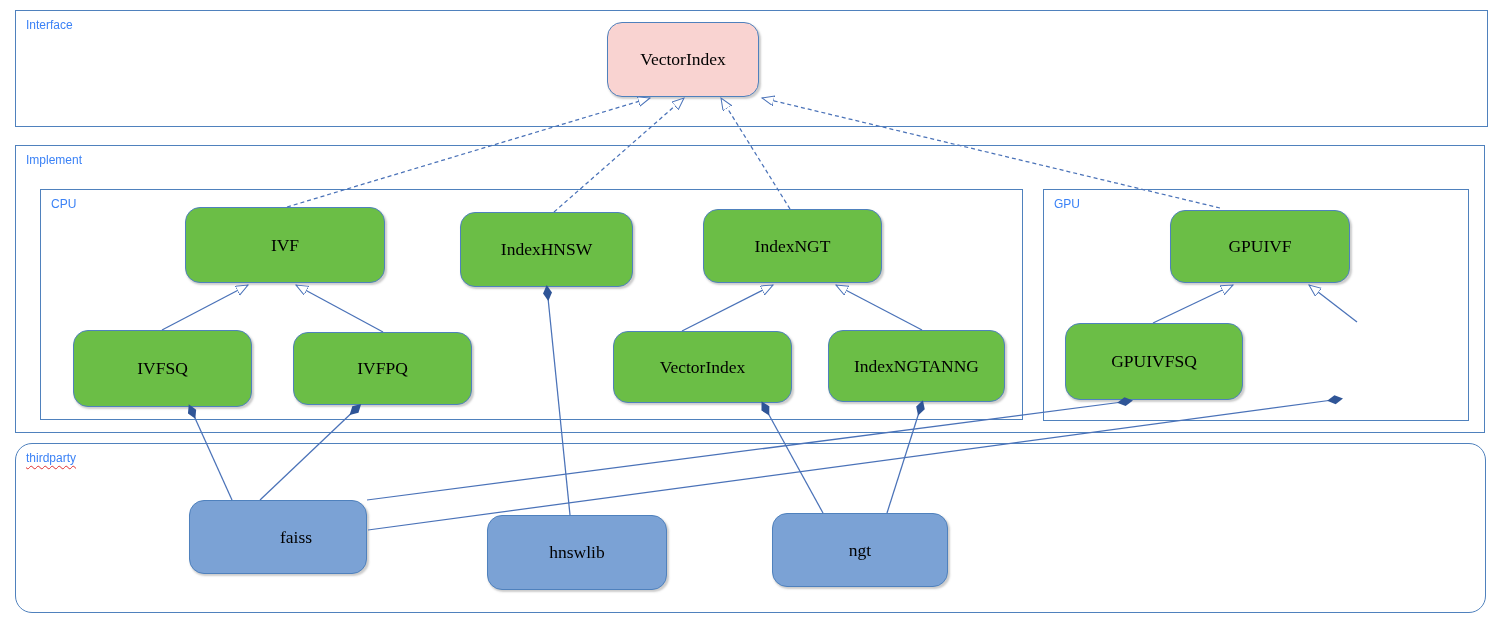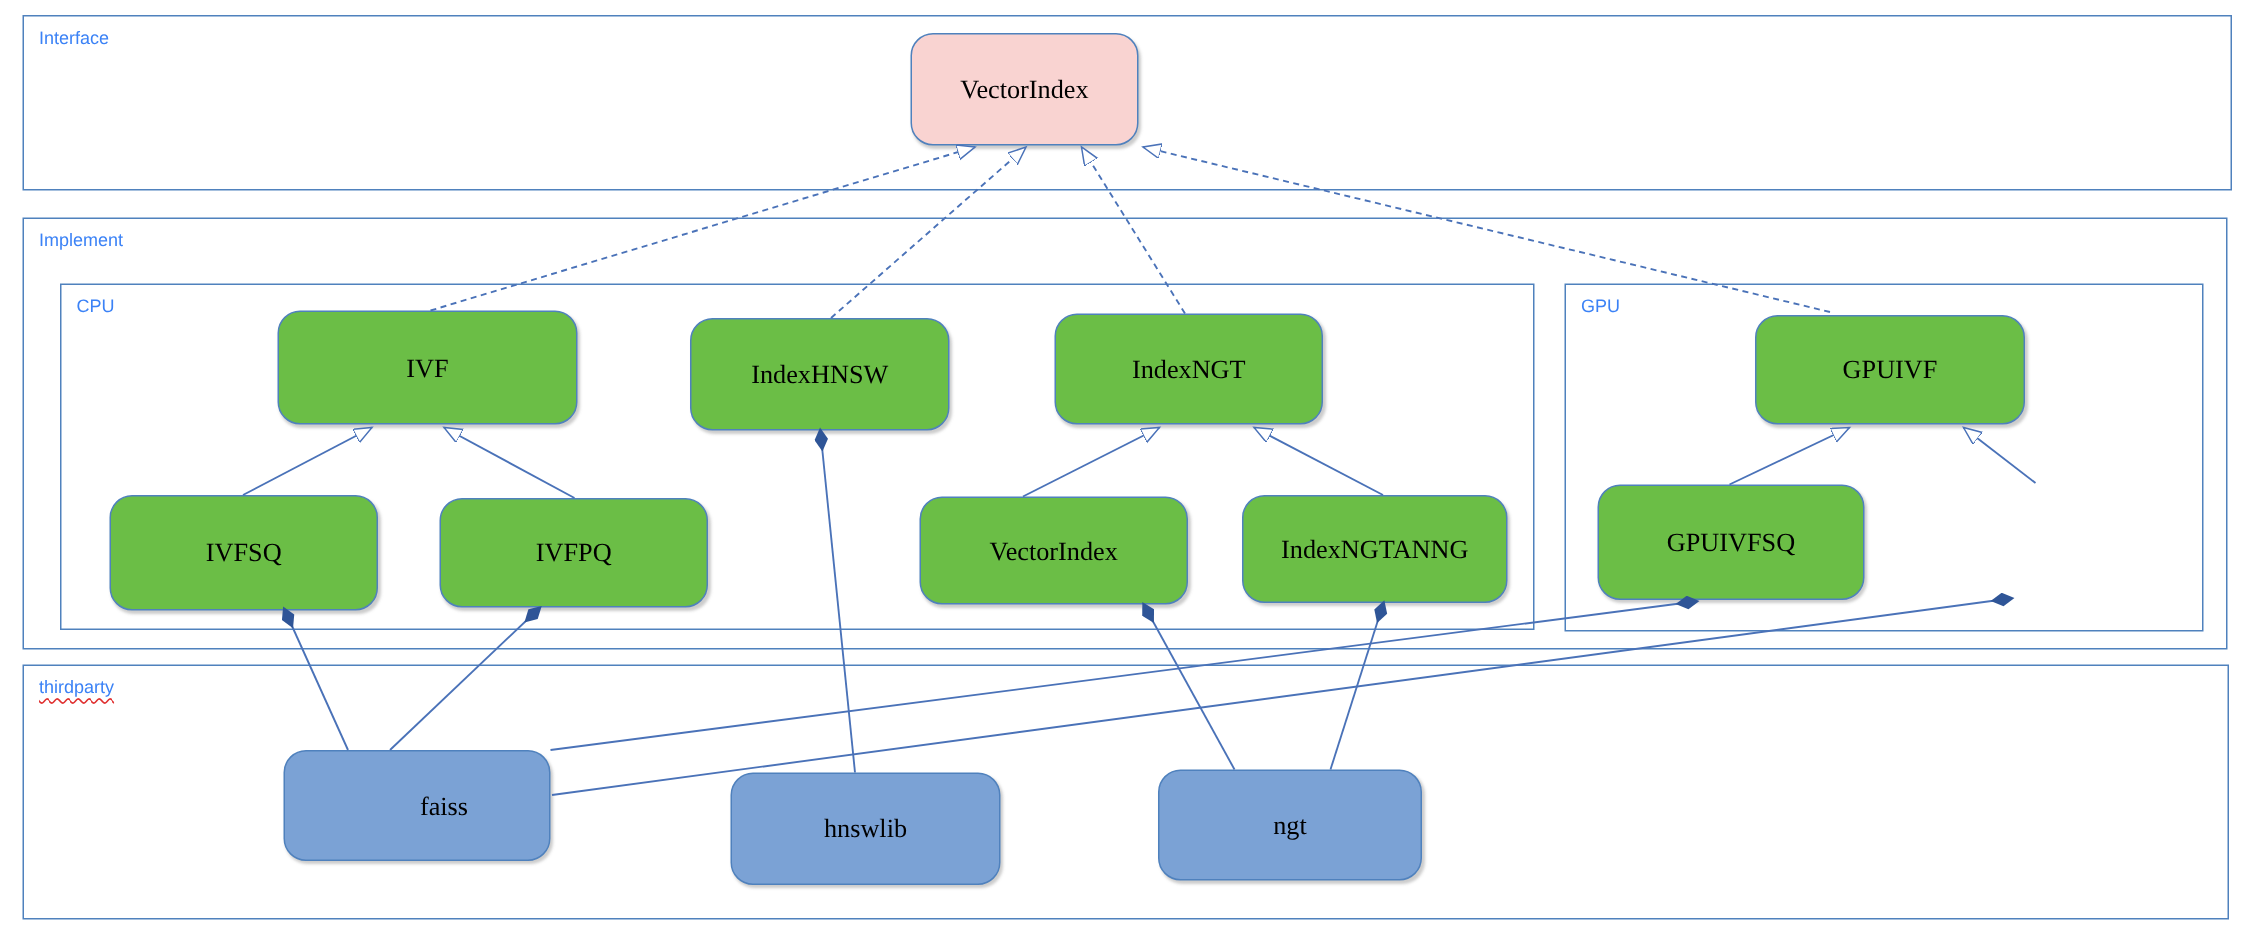--- a/index.html
+++ b/index.html
@@ -26,21 +26,21 @@
     </div>
     <div class="grp" style="left: 15px; top: 145px; width: 1470px; height: 288px;">
       <div class="grp-label">Implement</div>
     </div>
     <div class="grp" style="left: 40px; top: 189px; width: 983px; height: 231px;">
       <div class="grp-label">CPU</div>
     </div>
     <div class="grp" style="left: 1043px; top: 189px; width: 426px; height: 232px;">
       <div class="grp-label">GPU</div>
     </div>
-    <div class="grp" style="left: 15px; top: 443px; width: 1471px; height: 170px;">
+    <div class="grp" style="left: 15px; top: 443px; width: 1471px; height: 170px; border-radius: 17px;">
       <div class="grp-label wavy">thirdparty</div>
     </div>
     <div class="node pink" style="left: 607px; top: 22px; width: 152px; height: 75px;">
       <span>VectorIndex</span>
     </div>
     <div class="node green" style="left: 185px; top: 207px; width: 200px; height: 76px;">
       <span>IVF</span>
     </div>
     <div class="node green" style="left: 460px; top: 212px; width: 173px; height: 75px;">
       <span>IndexHNSW</span>

